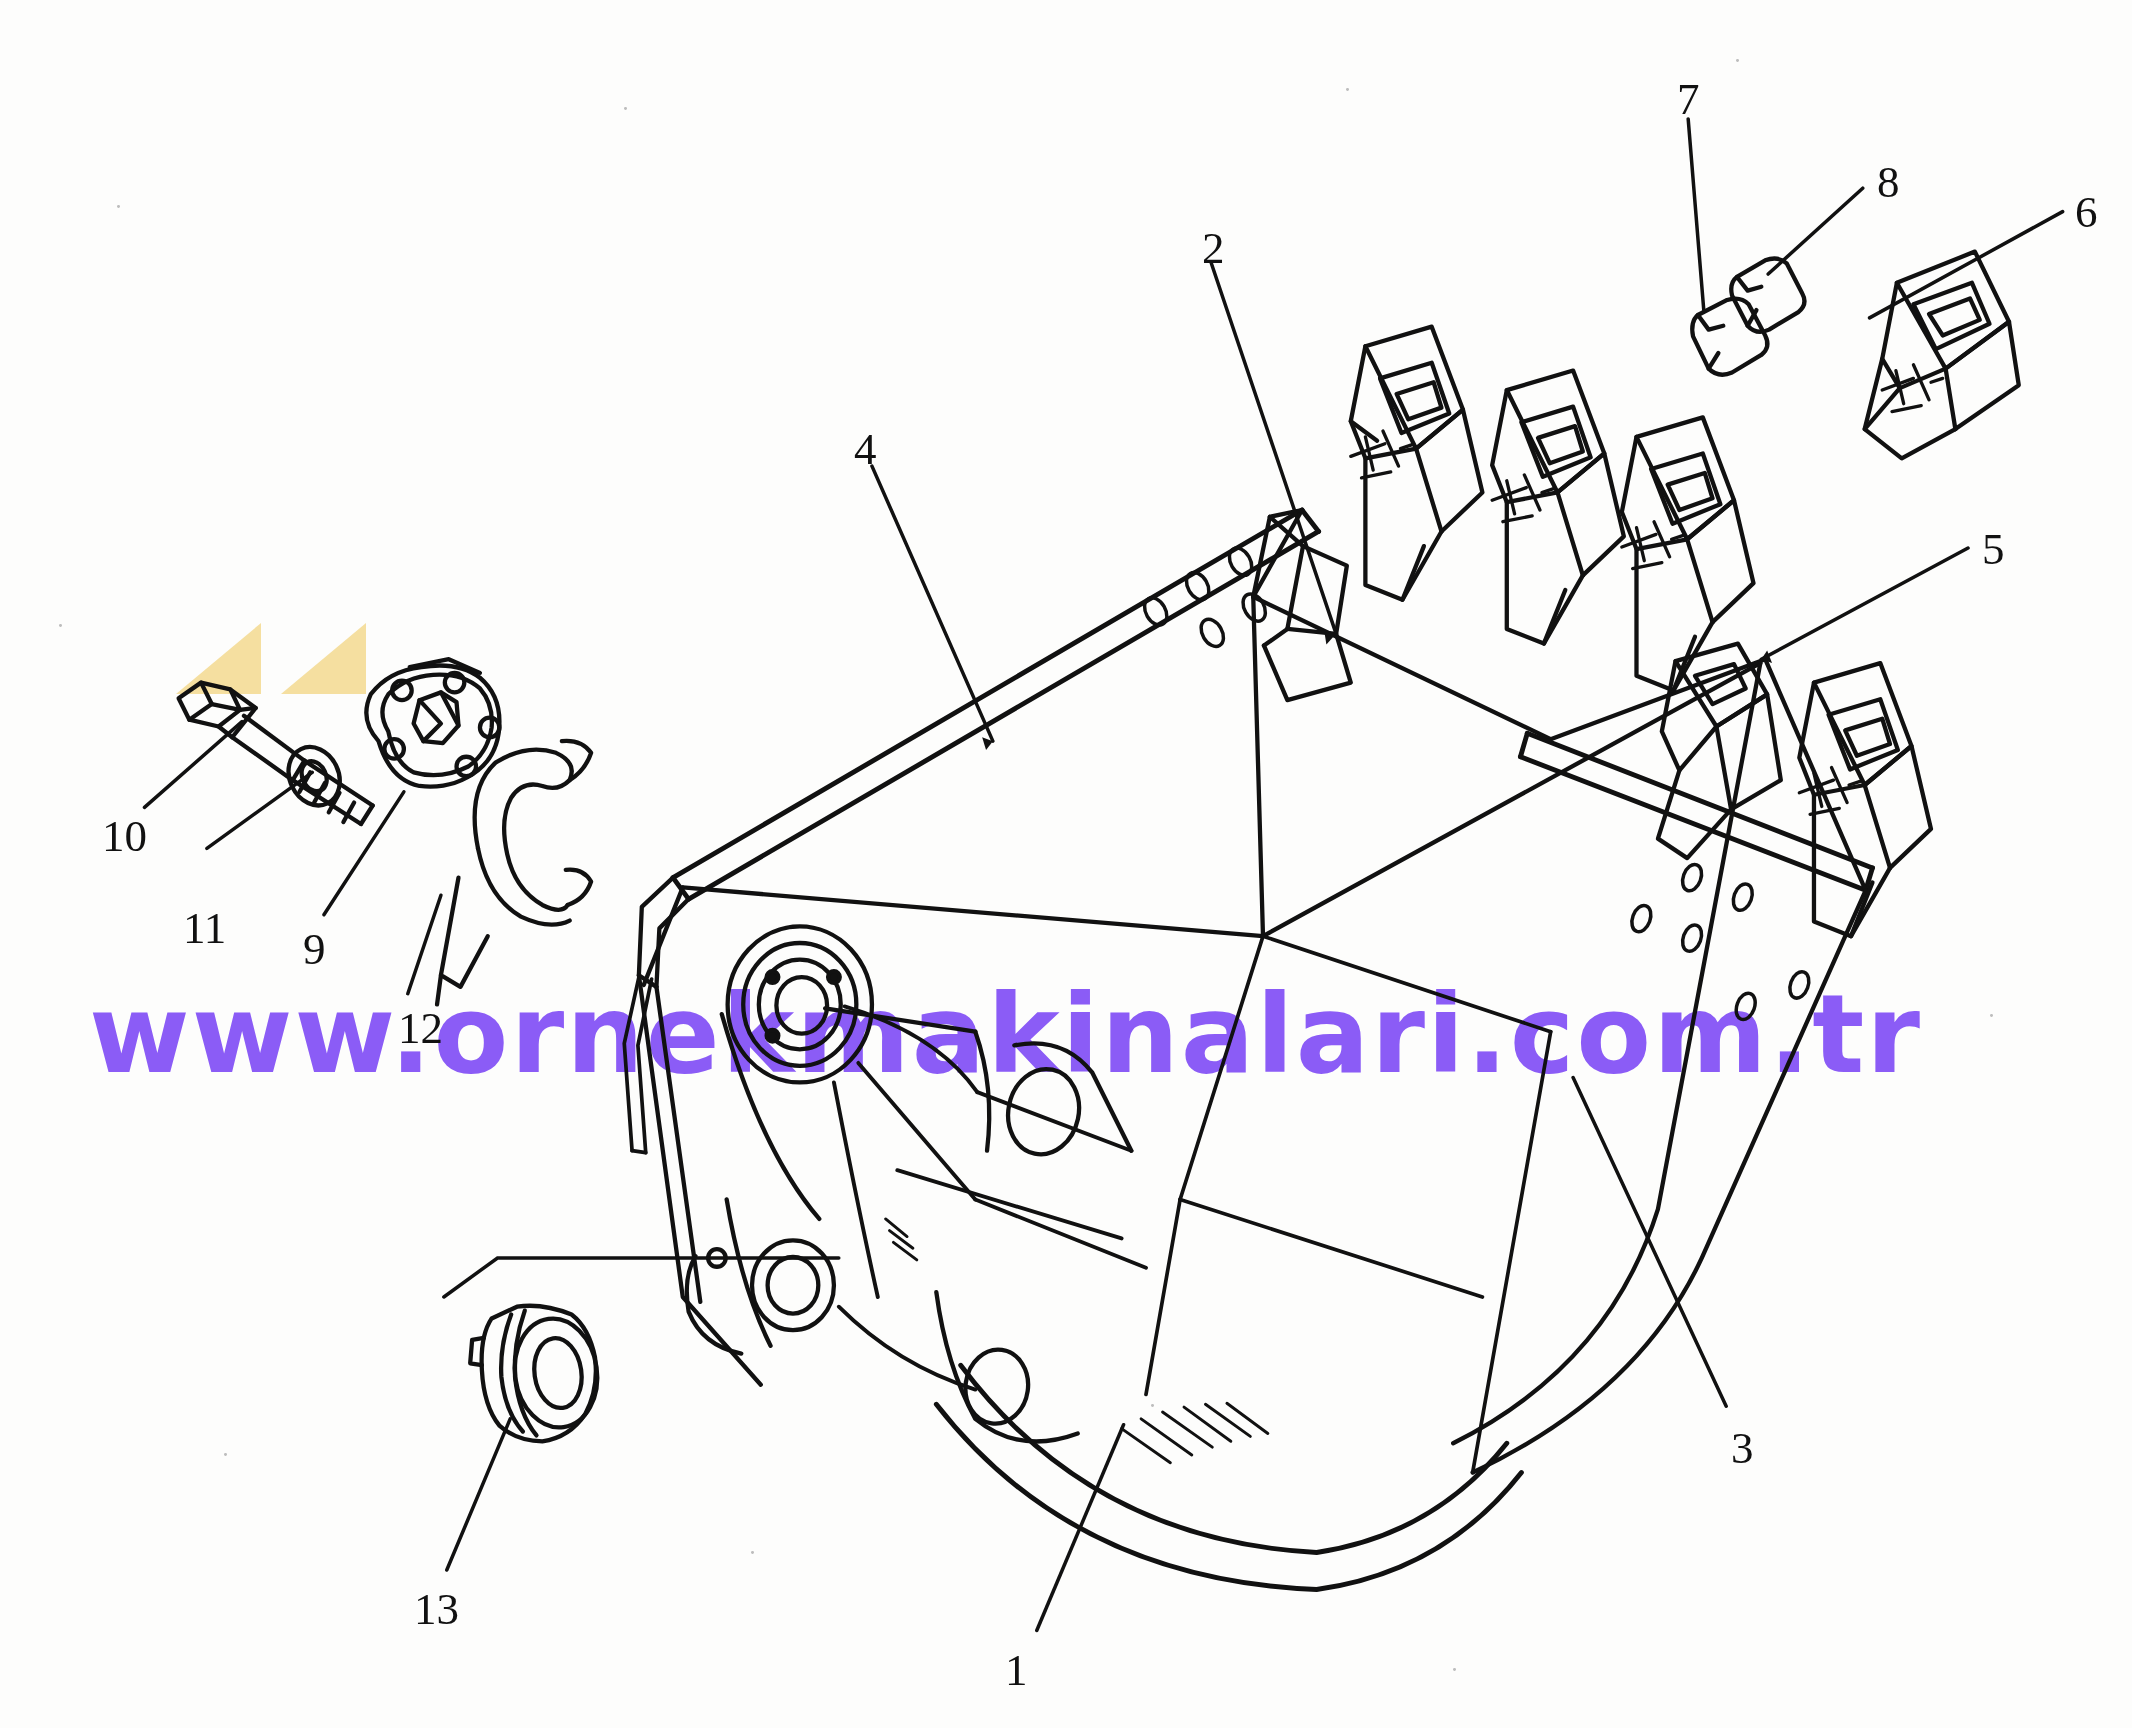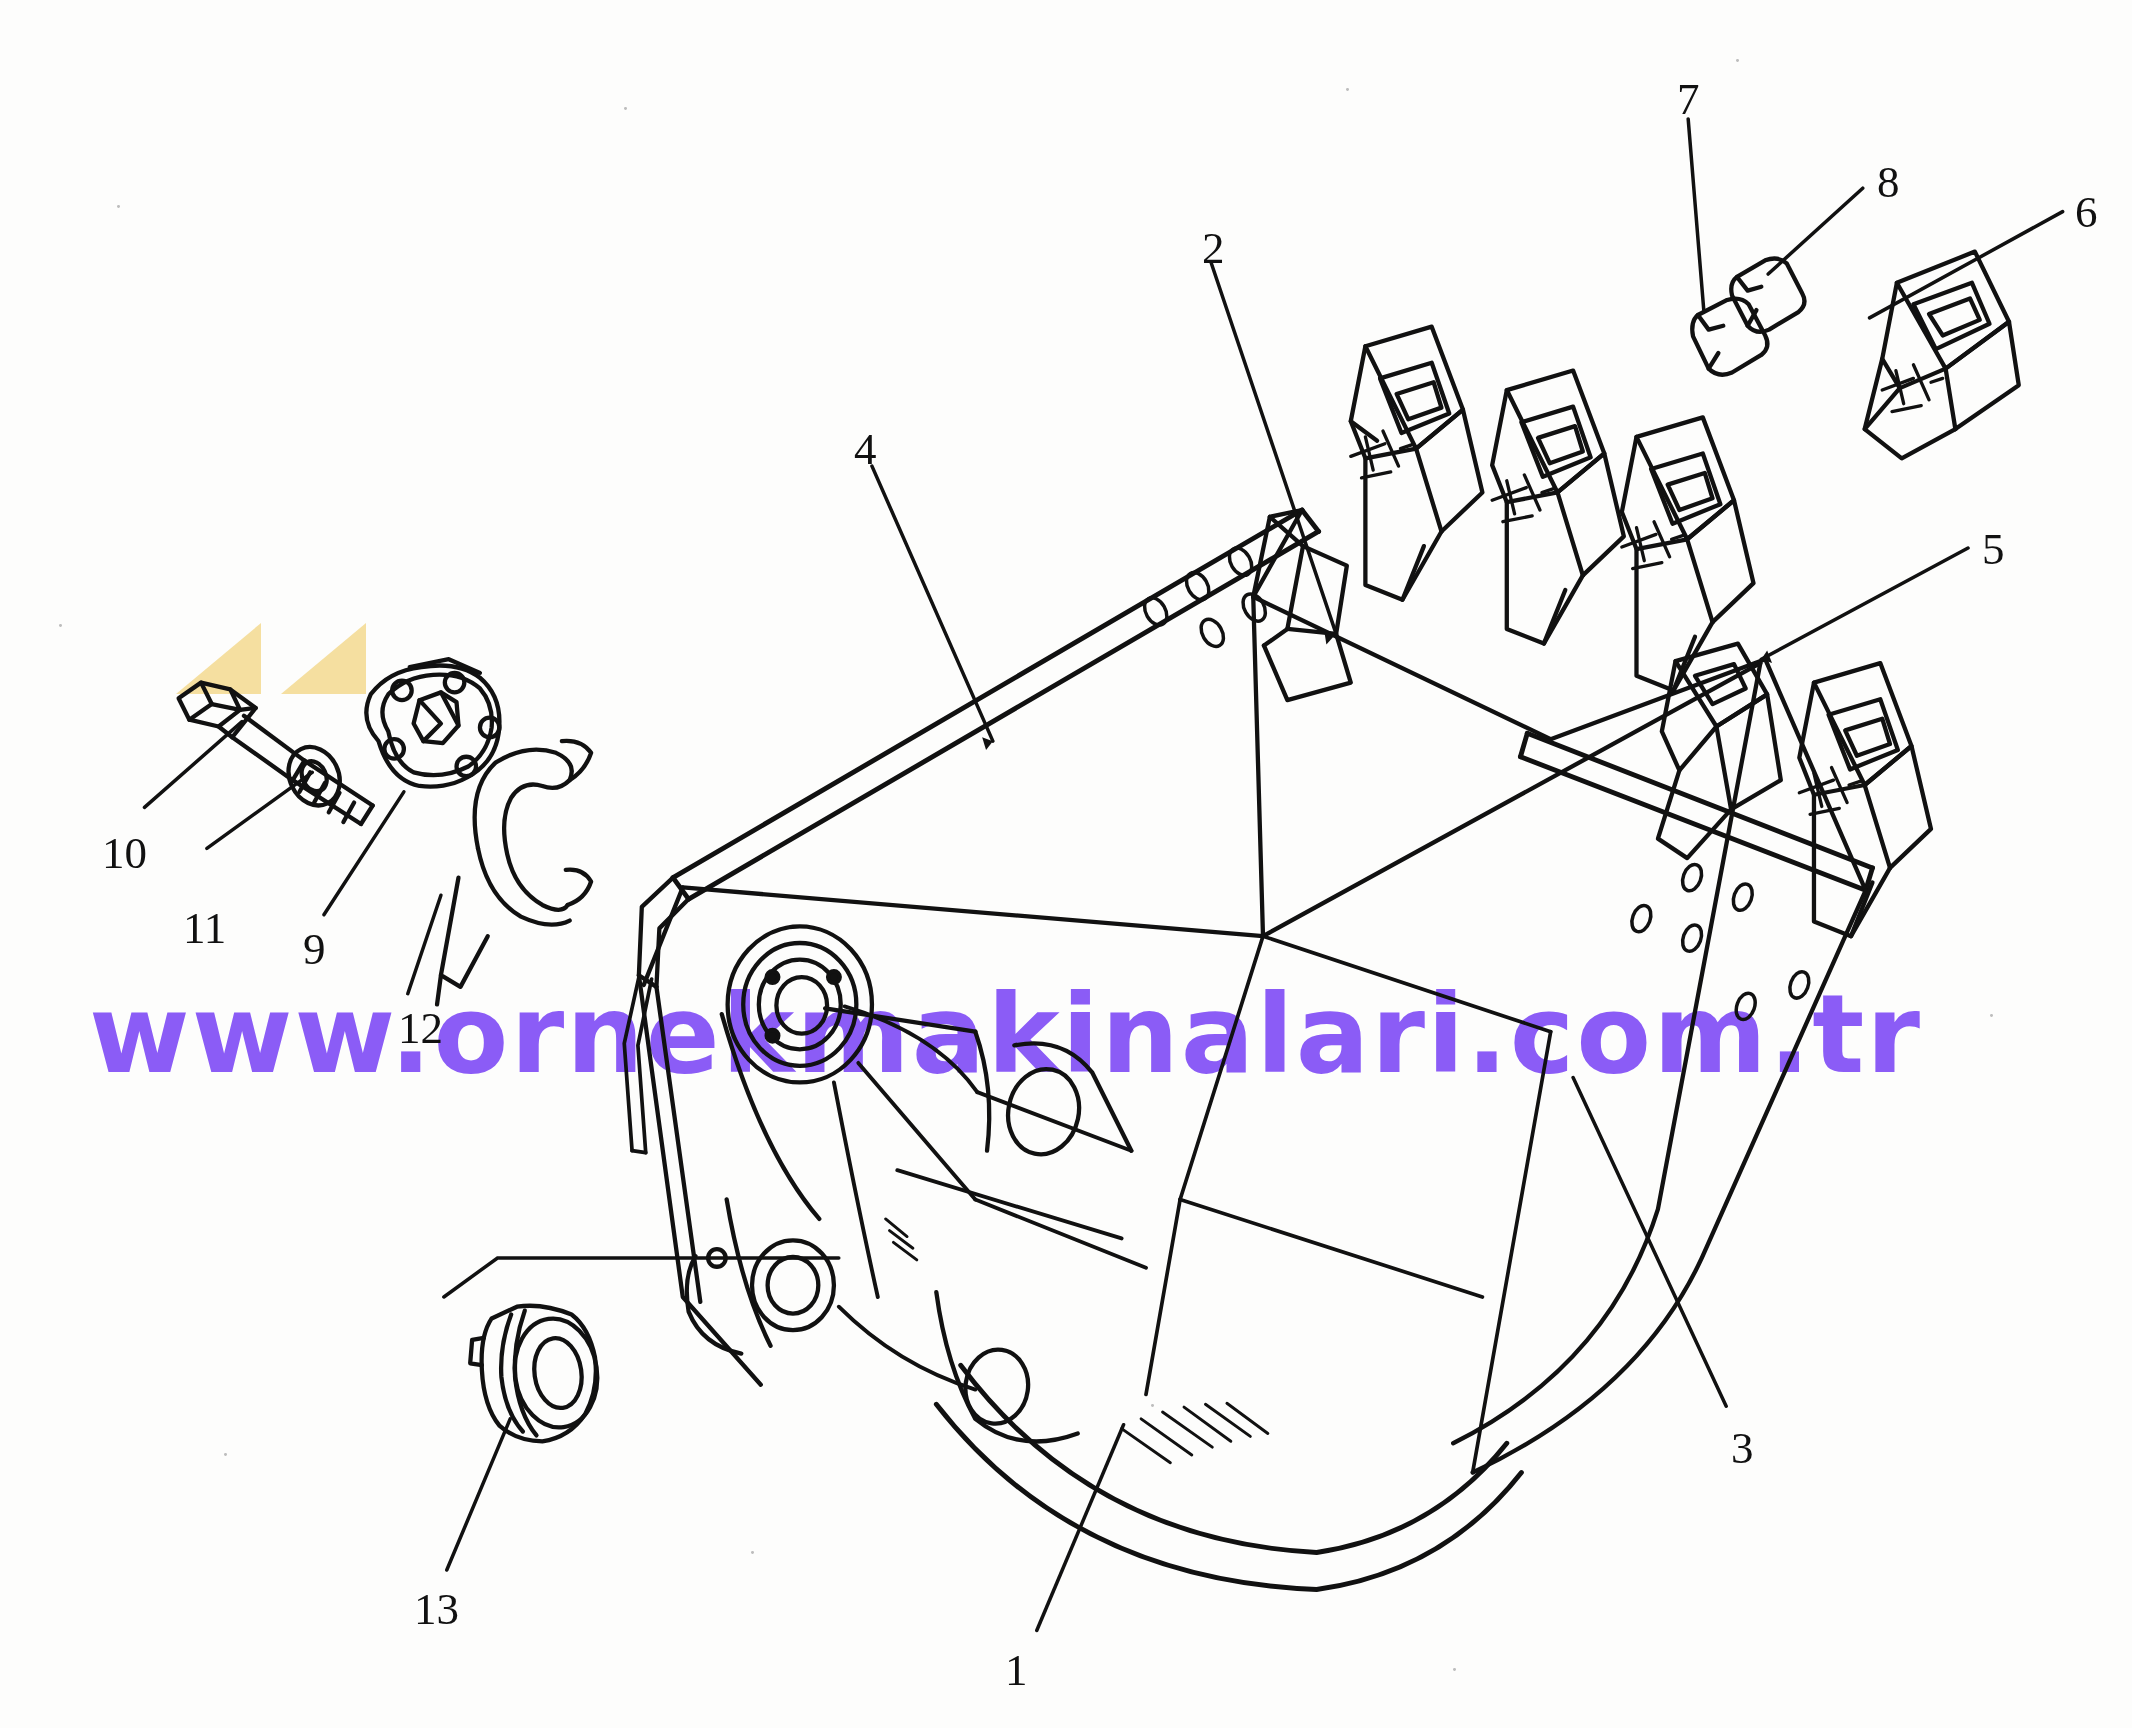--- a/index.html
+++ b/index.html
@@ -430,21 +430,21 @@
 
   <div class="num" style="left:1005px; top:1648px;">1</div>
   <div class="num" style="left:1202px; top:226px;">2</div>
   <div class="num" style="left:1731px; top:1426px;">3</div>
   <div class="num" style="left:854px;  top:427px;">4</div>
   <div class="num" style="left:1982px; top:527px;">5</div>
   <div class="num" style="left:2075px; top:190px;">6</div>
   <div class="num" style="left:1677px; top:77px;">7</div>
   <div class="num" style="left:1877px; top:160px;">8</div>
   <div class="num" style="left:303px;  top:927px;">9</div>
-  <div class="num" style="left:102px;  top:831px;">10</div>
+  <div class="num" style="left:102px;  top:814px;">10</div>
   <div class="num" style="left:183px;  top:906px;">11</div>
   <div class="num" style="left:398px;  top:1006px;">12</div>
   <div class="num" style="left:414px;  top:1587px;">13</div>
 
   <div class="speck" style="left:117px;  top:205px;"></div>
   <div class="speck" style="left:624px;  top:107px;"></div>
   <div class="speck" style="left:1346px; top:88px;"></div>
   <div class="speck" style="left:1736px; top:59px;"></div>
   <div class="speck" style="left:224px;  top:1453px;"></div>
   <div class="speck" style="left:1453px; top:1668px;"></div>

